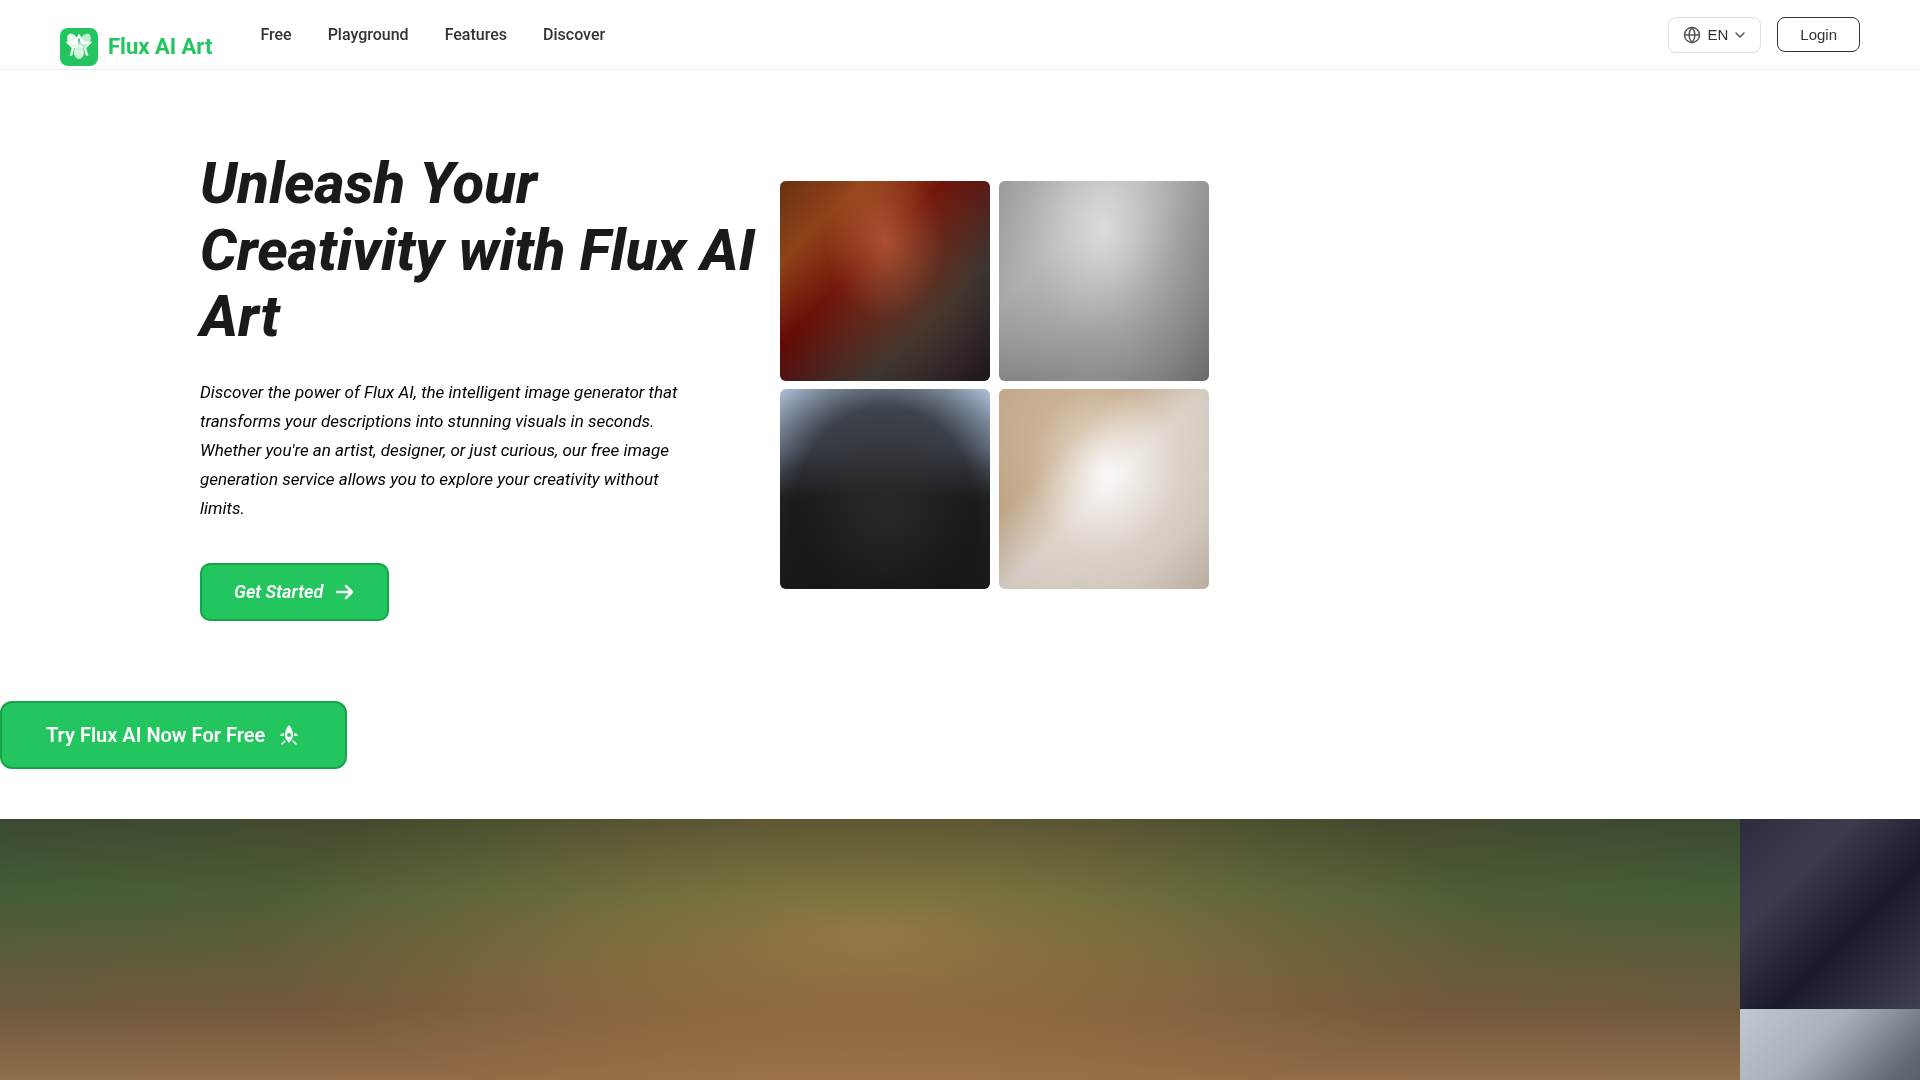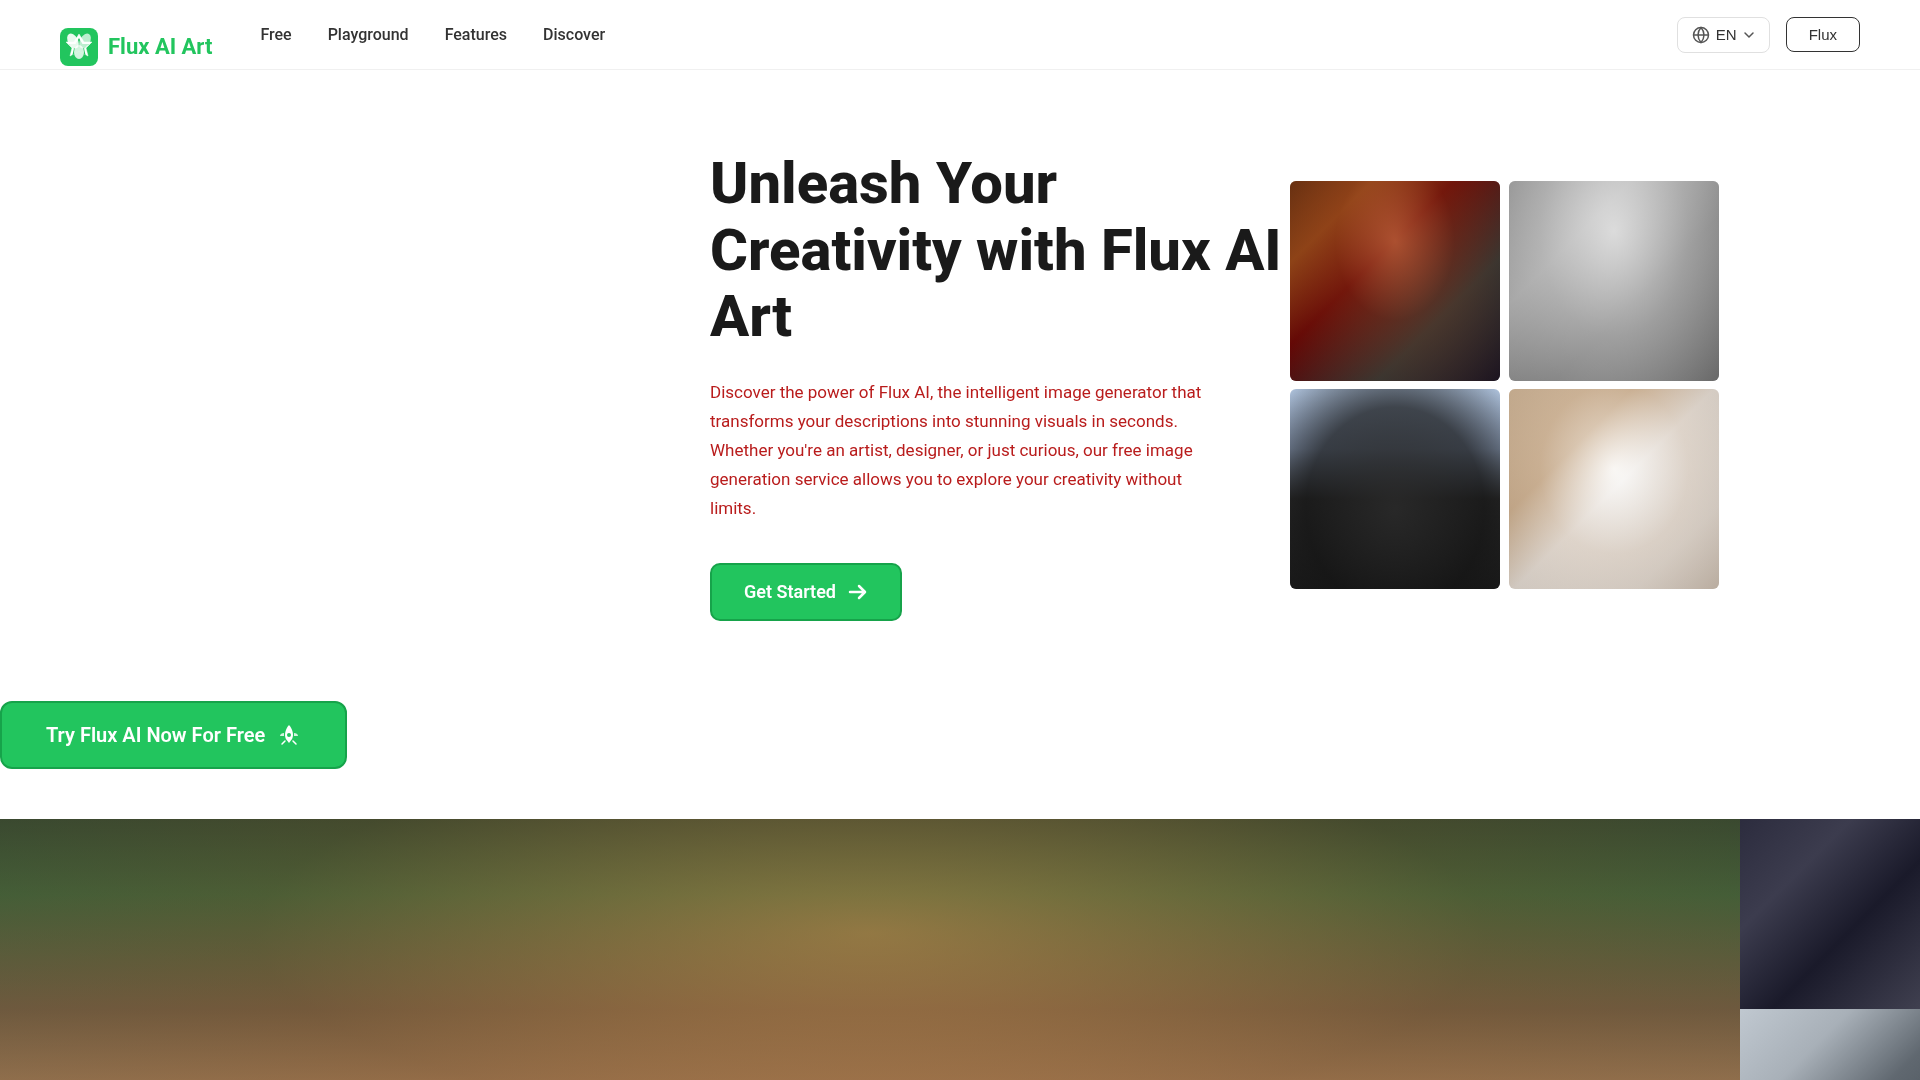--- a/index.html
+++ b/index.html
@@ -90,41 +90,42 @@
       cursor: pointer;
       font-size: 15px;
       font-weight: 500;
       color: #333;
     }
 
     
     .hero {
       display: flex;
       align-items: center;
-      justify-content: flex-end;
+      justify-content: flex-start;
       padding: 80px 200px 60px 200px;
       min-height: 600px;
+      font-style: italic;
     }
 
     .hero-left {
       max-width: 580px;
       flex-shrink: 0;
     }
 
     .hero-title {
       font-size: 58px;
       font-weight: 800;
       color: #1a1a1a;
       line-height: 1.15;
       margin-bottom: 28px;
     }
 
     .hero-desc {
       font-size: 17px;
-      color: #b91c1c;
+      color: #000000;
       line-height: 1.7;
       margin-bottom: 40px;
       max-width: 500px;
     }
 
     .get-started-btn {
       display: inline-flex;
       align-items: center;
       gap: 10px;
       background: #22c55e;
@@ -306,21 +307,21 @@
     <button class="lang-btn">
       <svg class="globe-icon" viewBox="0 0 24 24" fill="none" stroke="#555" stroke-width="2">
         <circle cx="12" cy="12" r="10"></circle>
         <path d="M2 12h20M12 2a15.3 15.3 0 0 1 4 10 15.3 15.3 0 0 1-4 10 15.3 15.3 0 0 1-4-10 15.3 15.3 0 0 1 4-10z"></path>
       </svg>
       <span>EN</span>
       <svg width="12" height="12" viewBox="0 0 12 12" fill="none">
         <path d="M2 4l4 4 4-4" stroke="#555" stroke-width="1.5" stroke-linecap="round"></path>
       </svg>
     </button>
-    <button class="login-btn">Flux</button>
+    <button class="login-btn">Login</button>
   </div>
 </nav>
 
 <section class="hero">
   <div class="hero-left">
     <h1 class="hero-title">Unleash Your Creativity with Flux AI Art</h1>
     <p class="hero-desc">Discover the power of Flux AI, the intelligent image generator that transforms your descriptions into stunning visuals in seconds. Whether you're an artist, designer, or just curious, our free image generation service allows you to explore your creativity without limits.</p>
     <a href="#" class="get-started-btn">
       <span>Get Started</span>
       <svg width="22" height="22" viewBox="0 0 22 22" fill="none">

